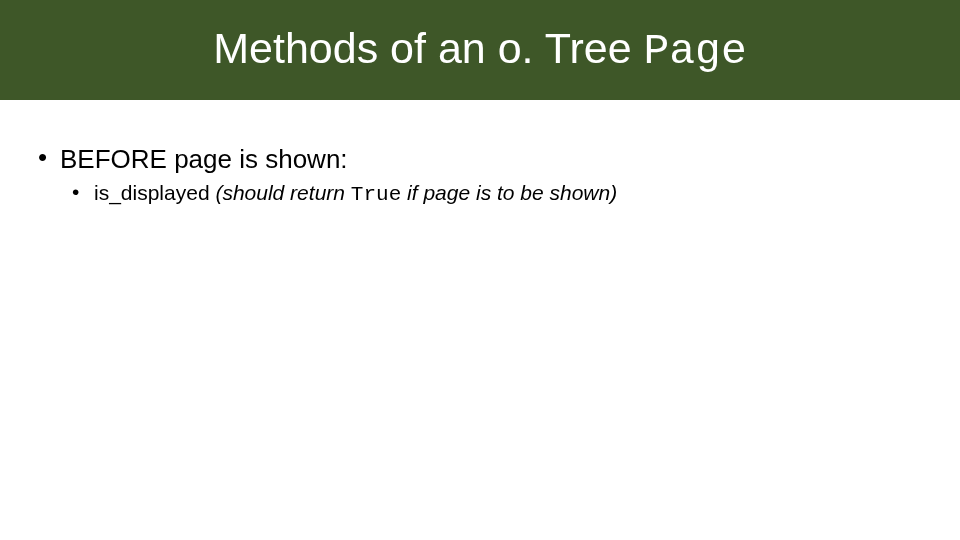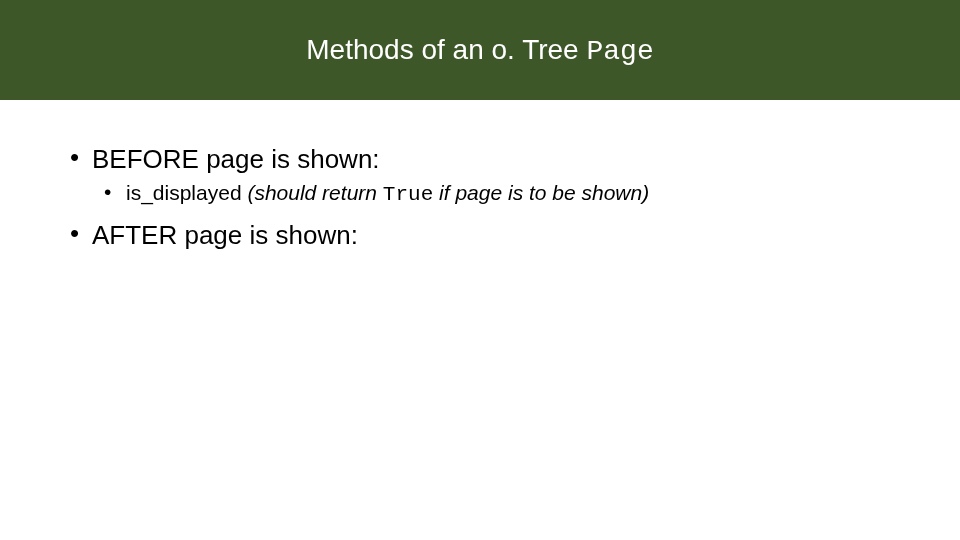--- a/index.html
+++ b/index.html
@@ -20,28 +20,28 @@
   .title-bar {
     width: 100%;
     height: 100px;
     background: #3e5728;
     display: flex;
     align-items: center;
     justify-content: center;
   }
   .title-text {
     color: #ffffff;
-    font-size: 28px;
+    font-size: 43px;
     font-weight: 400;
   }
   .title-text .mono {
     font-family: "Courier New", Courier, monospace;
   }
   .content {
-    padding: 30px 70px 0 70px;
+    padding: 30px 70px 0 38px;
   }
   .lvl1 {
     font-size: 26px;
     margin: 14px 0 6px 0;
     position: relative;
     padding-left: 22px;
   }
   .lvl1::before {
     content: "•";
     position: absolute;
@@ -87,18 +87,17 @@
 
   <div class="content">
 
     <div class="lvl1">BEFORE page is shown:</div>
 
     <div class="lvl2">
       <span>is_displayed</span><span class="italic"><span> (should return </span><span class="mono-inline">True</span><span> if page is to be shown)</span></span>
     </div>
 
 
-    <div class="lvl1">AFTER page is shown:</div>
 
 
   </div>
 
 </div>
 
 </body></html>

